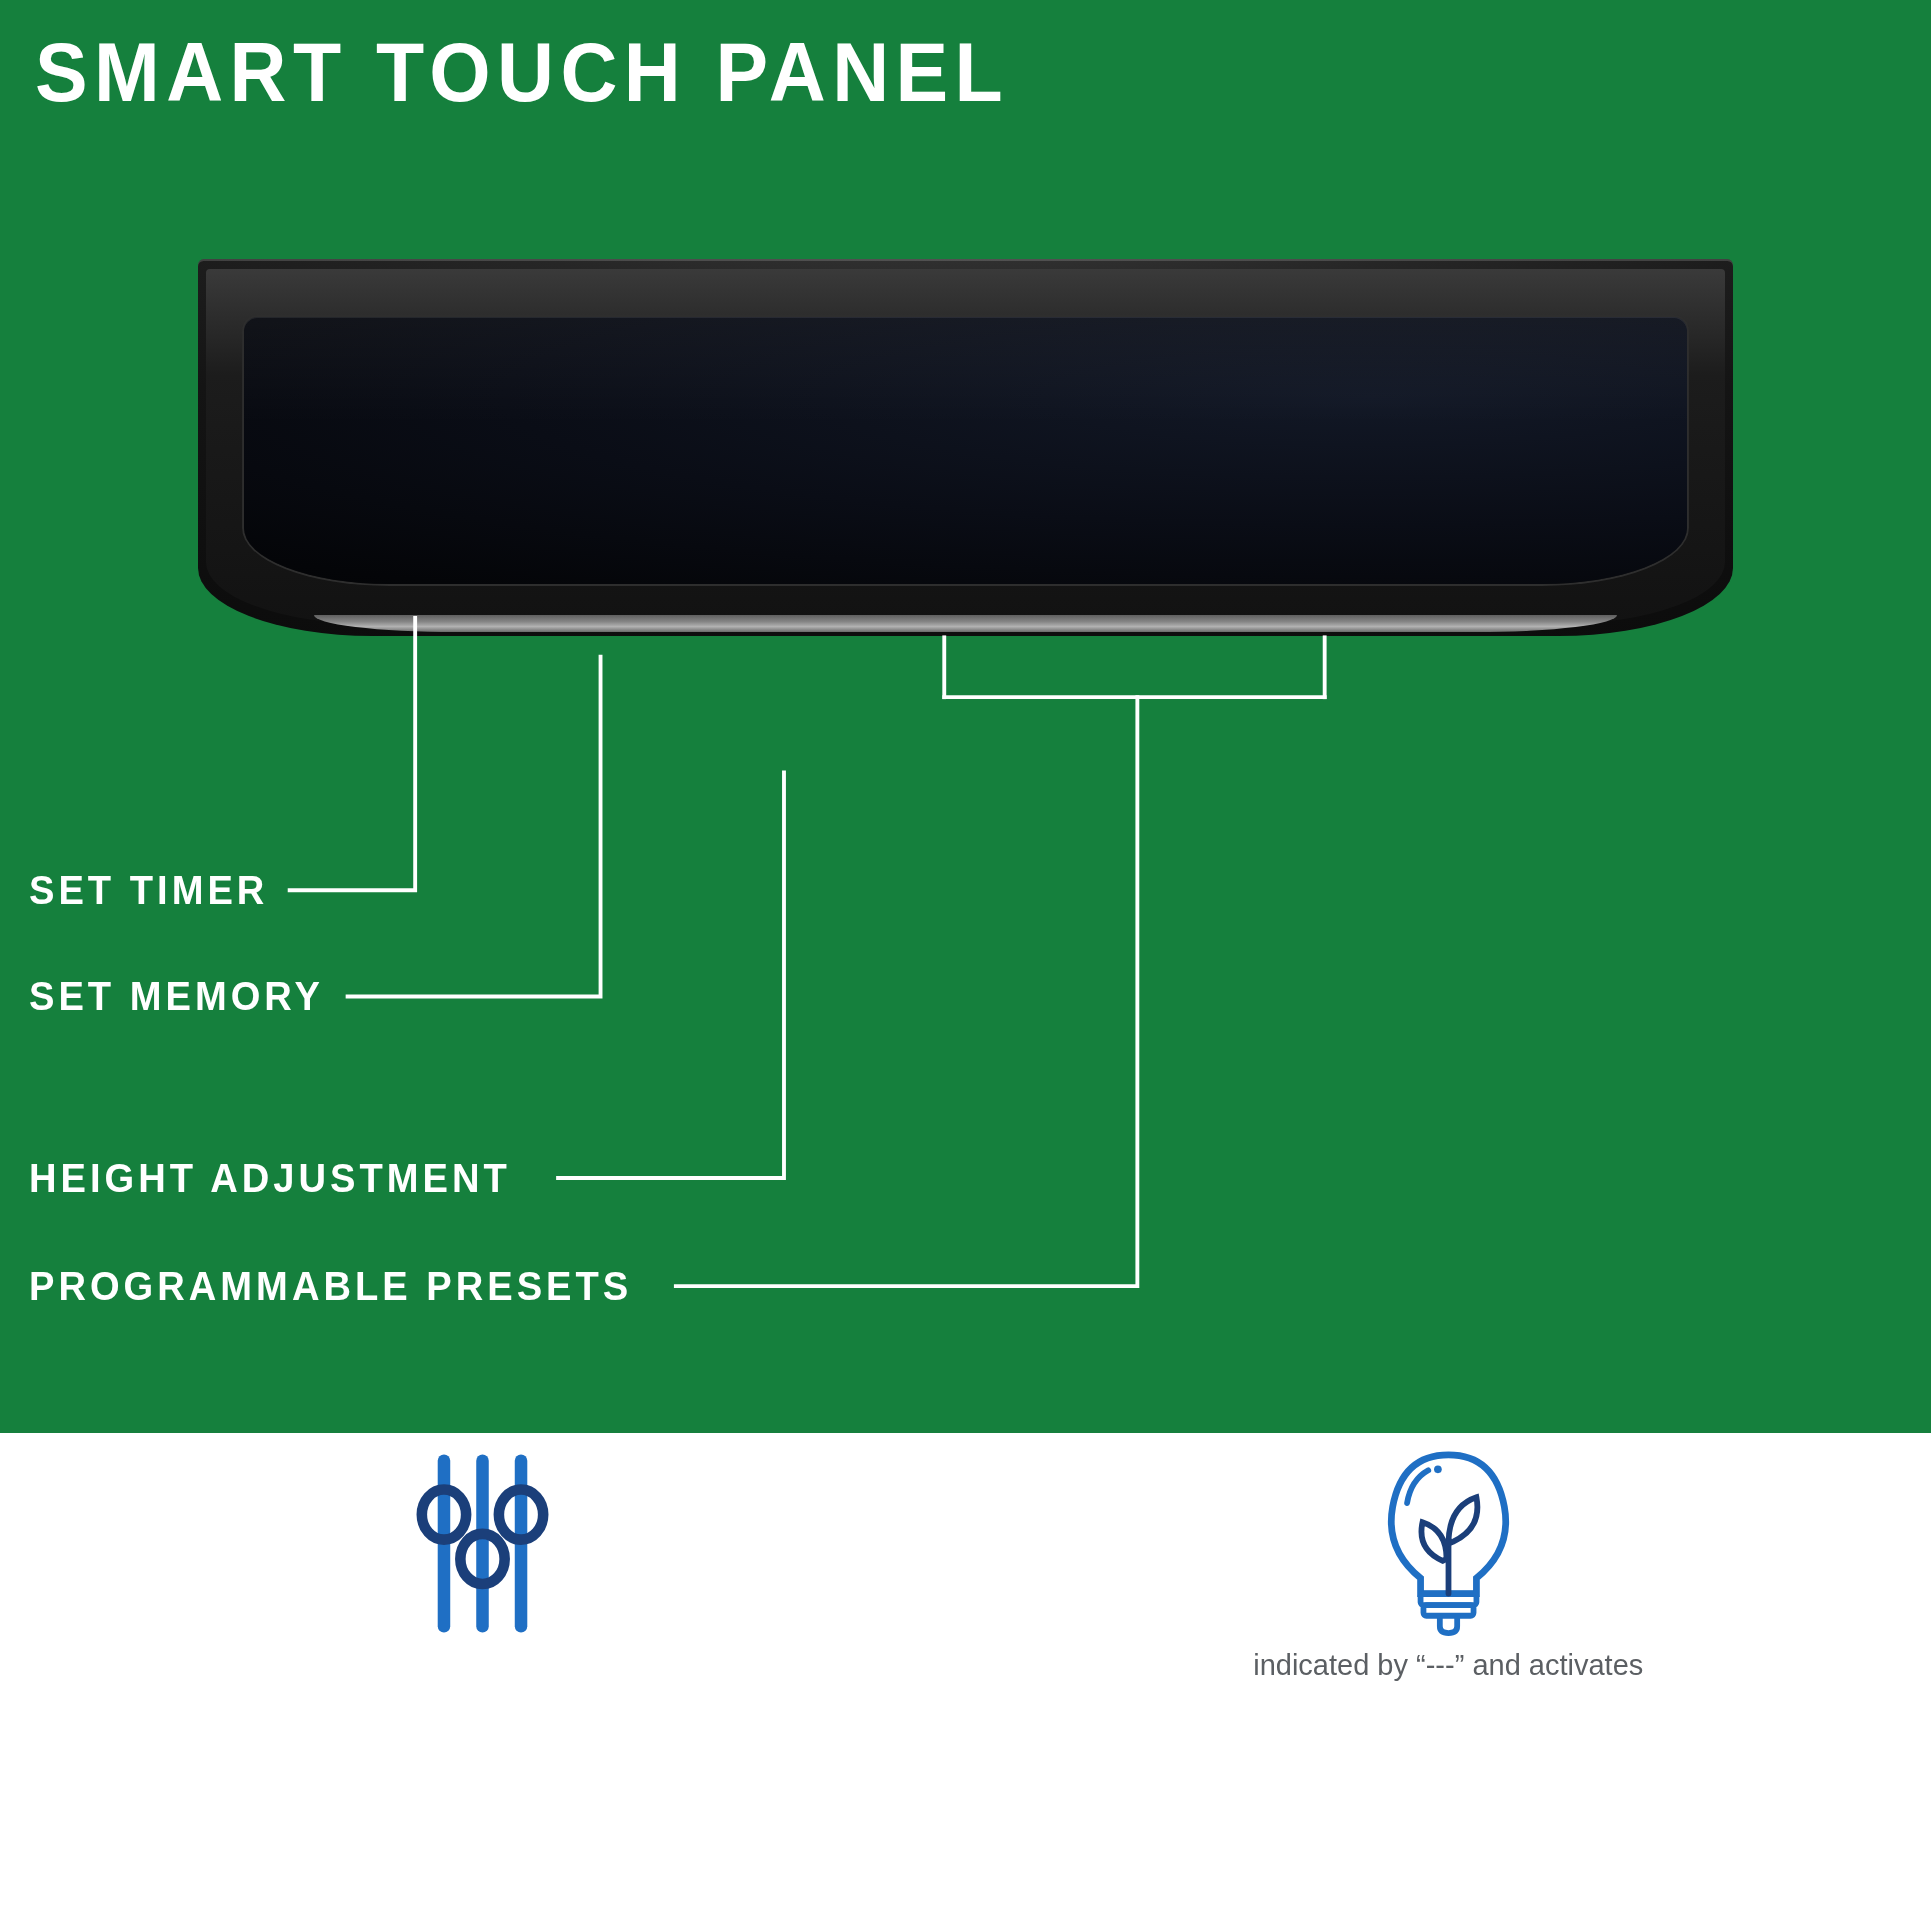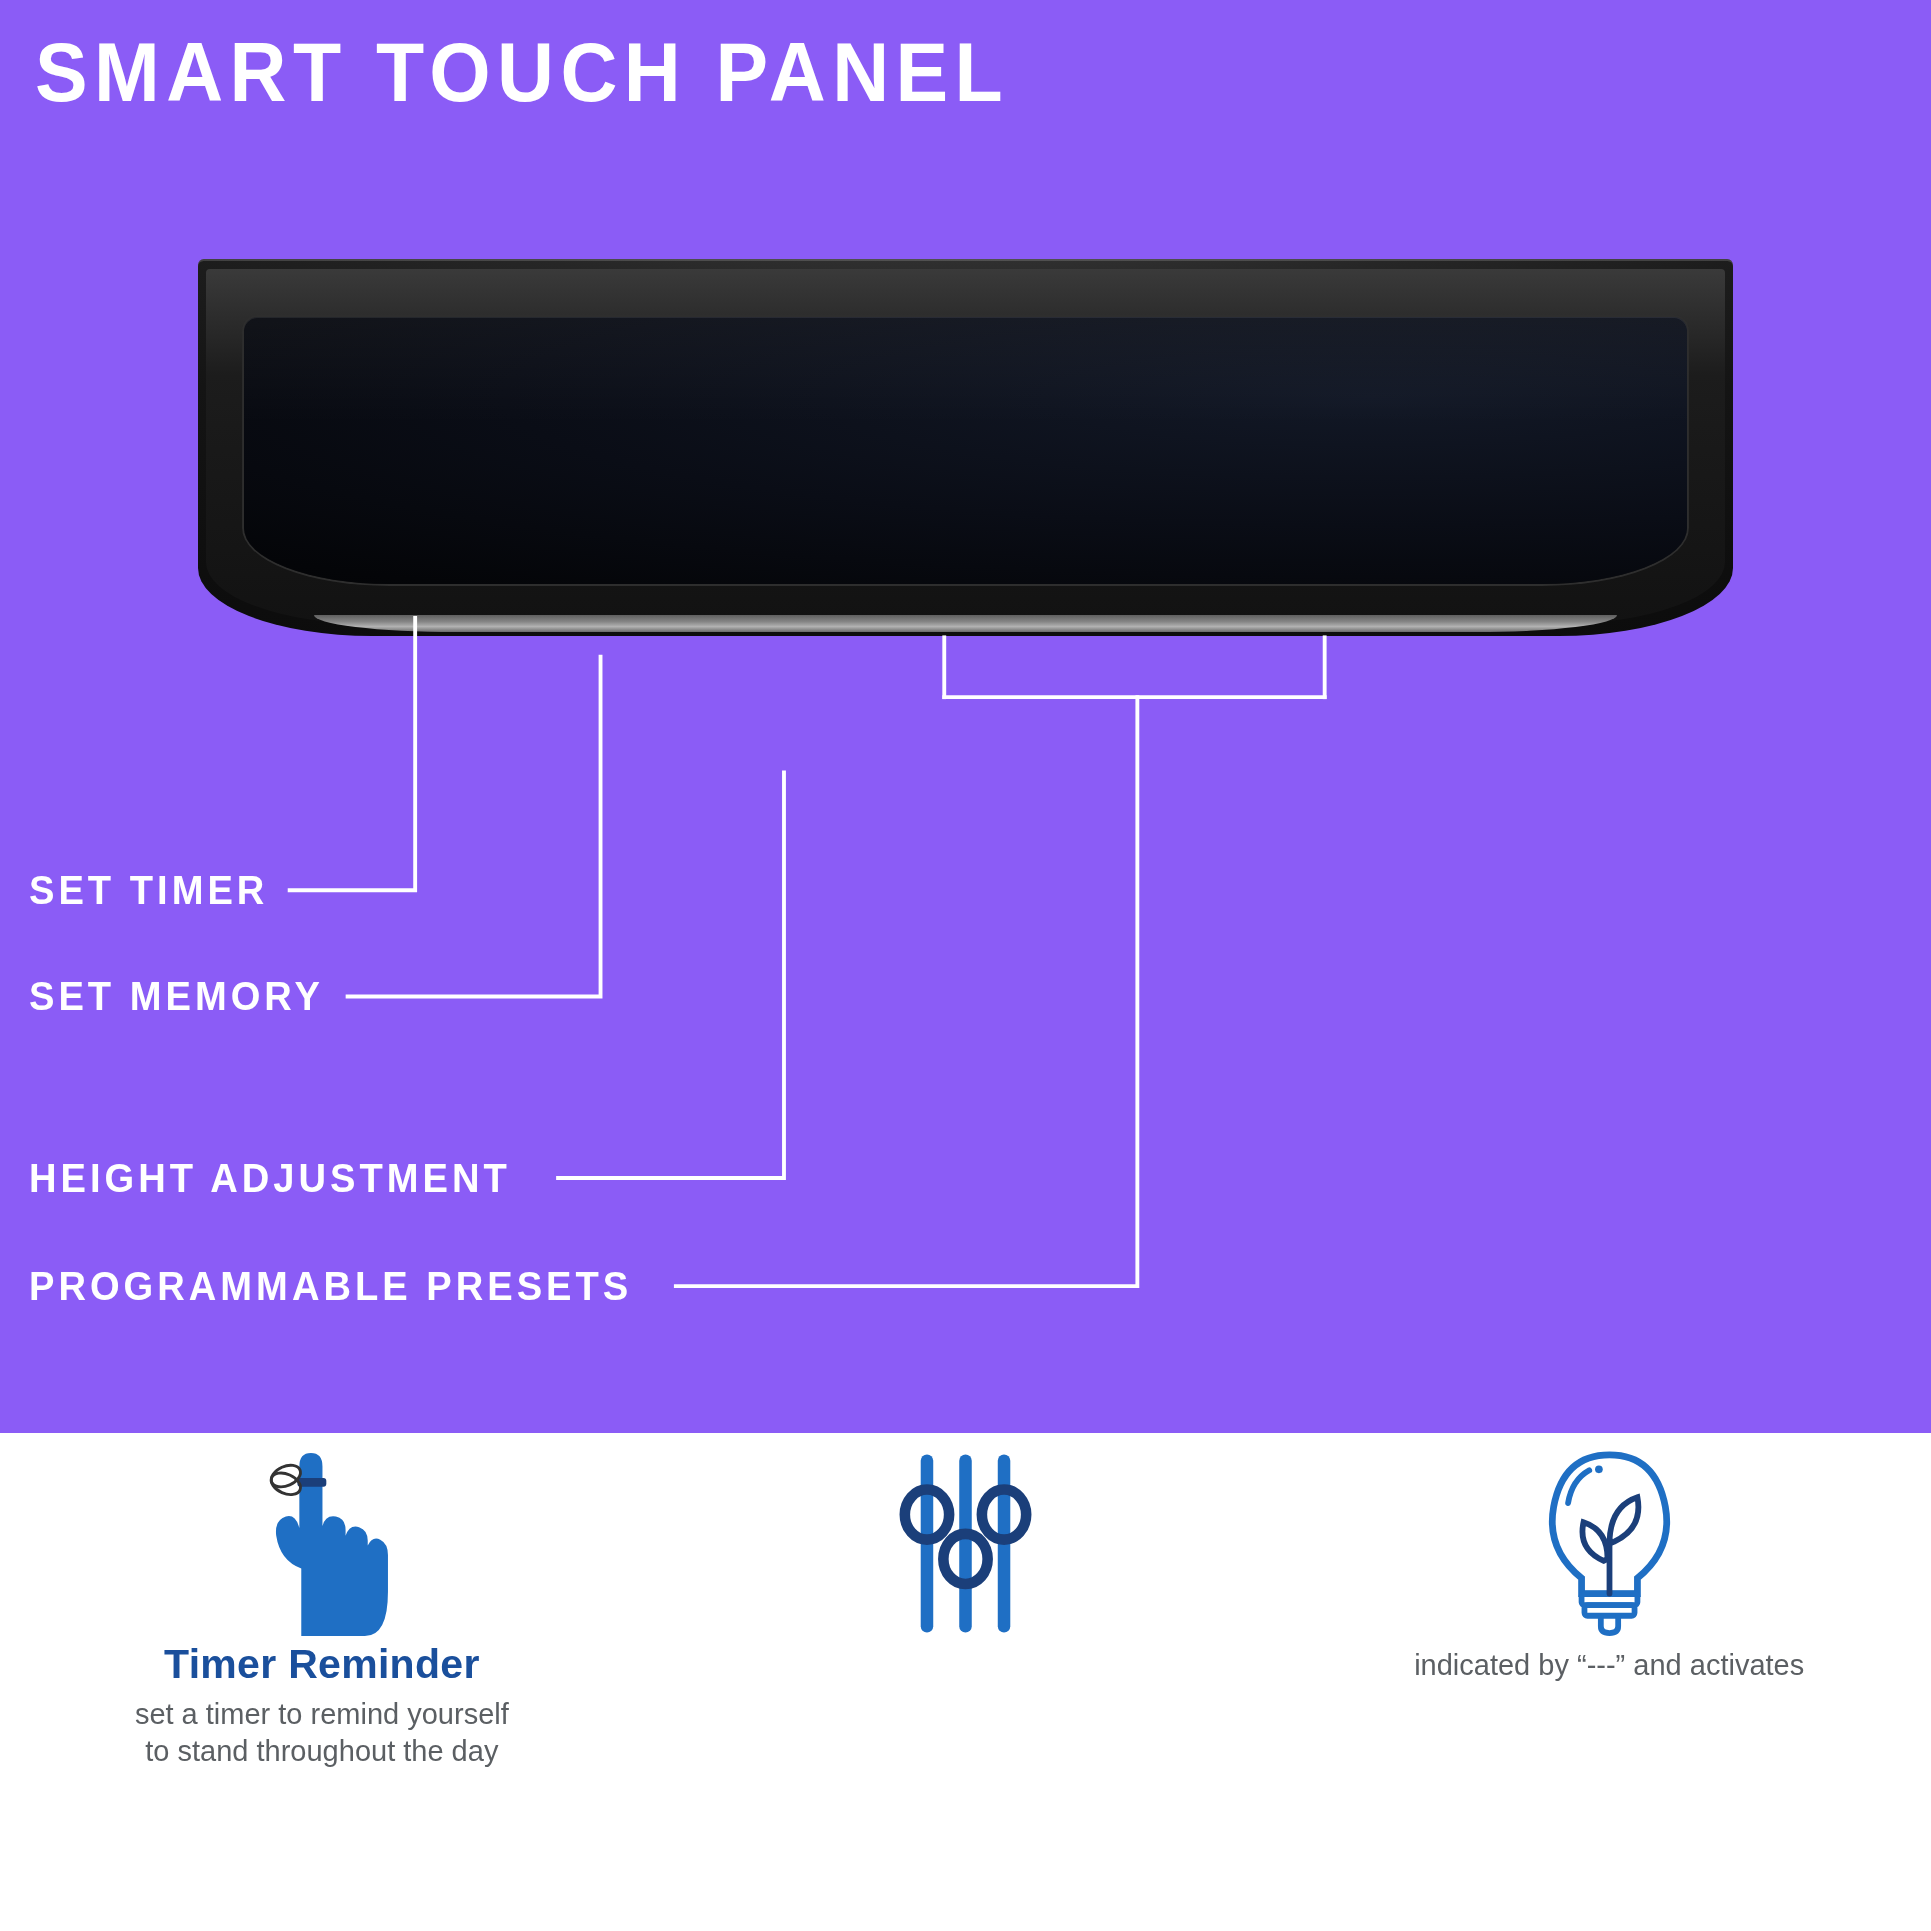--- a/index.html
+++ b/index.html
@@ -7,21 +7,21 @@
     width:1931px;height:1931px;
     font-family:"Liberation Sans", sans-serif;
     background:#ffffff;
     overflow:hidden;
   }
   #stage{position:relative;width:1931px;height:1931px;overflow:hidden;}
 
   
   .hero{
     position:absolute;left:0;top:0;width:1931px;height:1433px;
-    background:#8b5cf6;
+    background:#15803d;
   }
   .hero-title{
     position:absolute;left:35px;top:25px;
     font-size:83px;font-weight:700;color:#ffffff;
     letter-spacing:6.8px;
     font-family:"Liberation Sans", sans-serif;
     transform:scaleX(.95);transform-origin:left top;
     white-space:nowrap;
   }
 
@@ -159,43 +159,20 @@
     </svg>
 
     <div class="callout-label cl-timer">SET TIMER</div>
     <div class="callout-label cl-memory">SET MEMORY</div>
     <div class="callout-label cl-height">HEIGHT ADJUSTMENT</div>
     <div class="callout-label cl-presets">PROGRAMMABLE PRESETS</div>
   </div>
 
   <div class="features">
 
-    <div class="feature">
-      <div class="feature-icon">
-        <svg width="183" height="193" viewBox="0 0 190 200">
-
-          <path d="M74 196 L74 126 Q52 118 48 92 Q46 76 58 72 Q68 69 72 84 L72 96
-                   L72 20 Q72 6 84 6 Q96 6 96 20 L96 82
-                   Q99 70 110 72 Q120 74 120 86 L120 92
-                   Q124 80 134 83 Q143 86 143 97 L143 102
-                   Q148 92 156 96 Q164 100 164 112 L164 150
-                   Q164 196 140 196 Z" fill="#1f6fc4"></path>
-
-          <rect x="70" y="32" width="30" height="9" rx="3" fill="#1b3f7a"></rect>
-
-          <ellipse cx="58" cy="30" rx="16" ry="10" fill="none" stroke="#333" stroke-width="3" transform="rotate(-24 58 30)"></ellipse>
-          <ellipse cx="58" cy="38" rx="16" ry="10" fill="none" stroke="#333" stroke-width="3" transform="rotate(24 58 38)"></ellipse>
-        </svg>
-      </div>
-      <div class="feature-title">Timer Reminder</div>
-      <div class="feature-desc">
-        <span>set a timer to remind yourself</span>
-        <span>to stand throughout the day</span>
-      </div>
-    </div>
 
     <div class="feature">
       <div class="feature-icon">
         <svg width="183" height="193" viewBox="0 0 190 200">
           <g stroke="#1f6fc4" stroke-width="13" stroke-linecap="round">
             <line x1="55" y1="14" x2="55" y2="186"></line>
             <line x1="95" y1="14" x2="95" y2="186"></line>
             <line x1="135" y1="14" x2="135" y2="186"></line>
           </g>
           <g fill="none" stroke="#1b3f7a" stroke-width="11">

